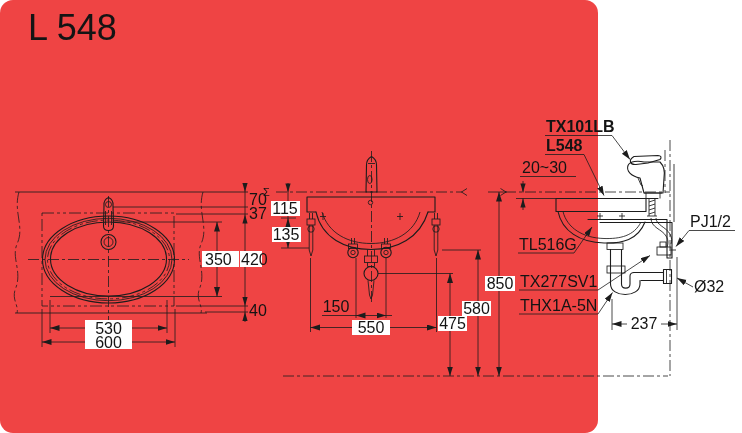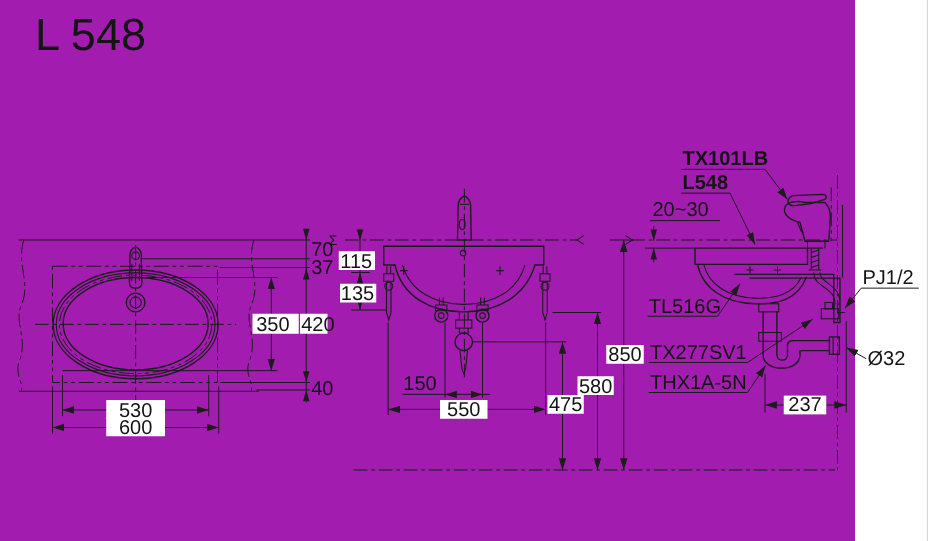--- a/index.html
+++ b/index.html
@@ -1,16 +1,16 @@
 <!DOCTYPE html>
 <html><head>
 <meta charset="utf-8">
 <style>
   html,body{margin:0;padding:0;background:#fff;}
-  .stage{width:684px;height:433px;position:relative;background:#a21caf;}
+  .stage{width:598px;height:433px;position:relative;background:#ef4444;border-radius:13px;}
   svg{display:block;}
   .obj{stroke:#1c1c1c;stroke-width:1.1;fill:none;stroke-linecap:round;stroke-linejoin:round;}
   .thin{stroke:#1c1c1c;stroke-width:.85;fill:none;}
   .dim{stroke:#1c1c1c;stroke-width:.8;fill:none;}
   .cl{stroke:#1c1c1c;stroke-width:.8;fill:none;stroke-dasharray:11 3 3 3;}
   .ph{stroke:#1c1c1c;stroke-width:.8;fill:none;stroke-dasharray:12 3 3 3 3 3;}
   .arr{fill:#1c1c1c;stroke:none;}
   .gap{fill:#fff;stroke:none;}
   text{font-family:"Liberation Sans",sans-serif;fill:#141414;}
   .t{font-size:16px;}

